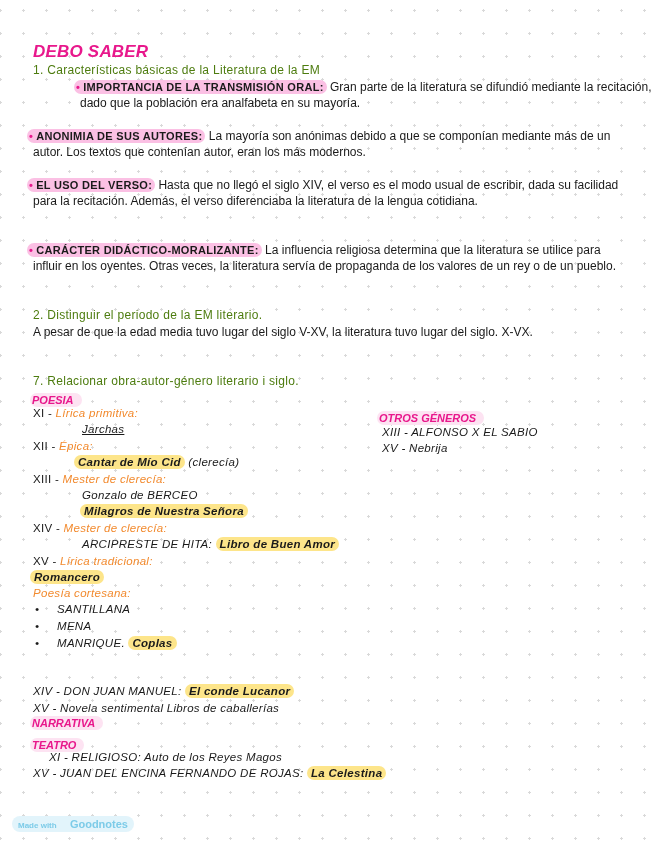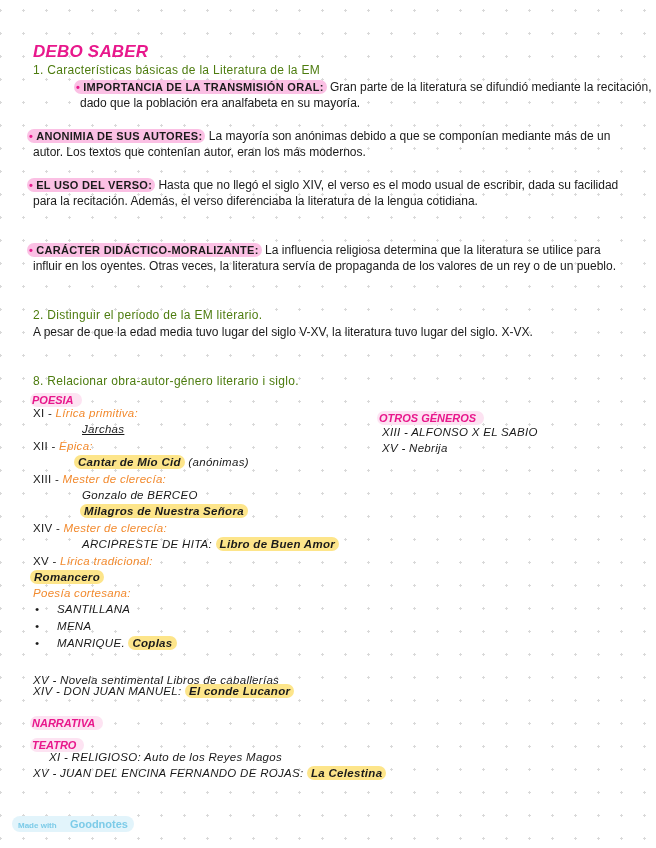--- a/index.html
+++ b/index.html
@@ -60,34 +60,34 @@
   <span class="pinkhl"><span class="dot">•</span><span>EL USO DEL VERSO:</span></span><span> Hasta que no llegó el siglo XIV, el verso es el modo usual de escribir, dada su facilidad para la recitación. Además, el verso diferenciaba la literatura de la lengua cotidiana.</span>
 </div>
 
 <div class="para" style="top:242px;">
   <span class="pinkhl"><span class="dot">•</span><span>CARÁCTER DIDÁCTICO-MORALIZANTE:</span></span><span> La influencia religiosa determina que la literatura se utilice para influir en los oyentes. Otras veces, la literatura servía de propaganda de los valores de un rey o de un pueblo.</span>
 </div>
 
 <div class="abs q" style="left:33px; top:308px;">2. Distinguir el periodo de la EM literario.</div>
 <div class="para" style="top:324px; width:560px;">A pesar de que la edad media tuvo lugar del siglo V-XV, la literatura tuvo lugar del siglo. X-VX.</div>
 
-<div class="abs q" style="left:33px; top:374px;">8. Relacionar obra-autor-género literario i siglo.</div>
+<div class="abs q" style="left:33px; top:374px;">7. Relacionar obra-autor-género literario i siglo.</div>
 
 <div class="abs" style="left:33px; top:390px;"><span class="sec-label">POESIA</span></div>
 
 <div class="abs line" style="left:33px; top:407px;">
   <span>XI - </span><span class="orange">Lírica primitiva:</span>
 </div>
 <div class="abs line it" style="left:82px; top:423px;text-decoration:underline;">Jarchas</div>
 
 <div class="abs line" style="left:33px; top:440px;">
   <span>XII - </span><span class="orange">Épica:</span>
 </div>
 <div class="abs line" style="left:74px; top:456px;">
-  <span class="yel">Cantar de Mío Cid</span><span class="it"> (anónimas)</span>
+  <span class="yel">Cantar de Mío Cid</span><span class="it"> (clerecía)</span>
 </div>
 
 <div class="abs line" style="left:33px; top:473px;">
   <span>XIII - </span><span class="orange">Mester de clerecía:</span>
 </div>
 <div class="abs line it" style="left:82px; top:489px;">Gonzalo de BERCEO</div>
 <div class="abs line" style="left:80px; top:505px;"><span class="yel">Milagros de Nuestra Señora</span></div>
 
 <div class="abs line" style="left:33px; top:522px;">
   <span>XIV - </span><span class="orange">Mester de clerecía:</span>
@@ -107,21 +107,21 @@
 <div class="abs line it" style="left:35px; top:637px;"><span class="bul">•</span><span>MANRIQUE.</span> <span class="yel">Coplas</span></div>
 
 <div class="abs" style="left:380px; top:408px;"><span class="sec-label">OTROS GÉNEROS</span></div>
 <div class="abs line it" style="left:382px; top:426px;">XIII - ALFONSO X EL SABIO</div>
 <div class="abs line it" style="left:382px; top:442px;">XV - Nebrija</div>
 
 <div class="abs" style="left:33px; top:669px;margin-top:44px;"><span class="sec-label">NARRATIVA</span></div>
 <div class="abs line it" style="left:33px; top:685px;">
   <span>XIV - DON JUAN MANUEL: </span><span class="yel">El conde Lucanor</span>
 </div>
-<div class="abs line it" style="left:33px; top:674px;">XV - Novela sentimental Libros de caballerías</div>
+<div class="abs line it" style="left:33px; top:702px;">XV - Novela sentimental Libros de caballerías</div>
 
 <div class="abs" style="left:33px; top:735px;"><span class="sec-label">TEATRO</span></div>
 <div class="abs line it" style="left:33px; top:751px;margin-left:16px;">XI - RELIGIOSO: Auto de los Reyes Magos</div>
 <div class="abs line it" style="left:33px; top:767px;">
   <span>XV - JUAN DEL ENCINA FERNANDO DE ROJAS: </span><span class="yel">La Celestina</span>
 </div>
 
 <div class="abs badge">
   <span>Made with </span><span class="big">Goodnotes</span>
 </div>

